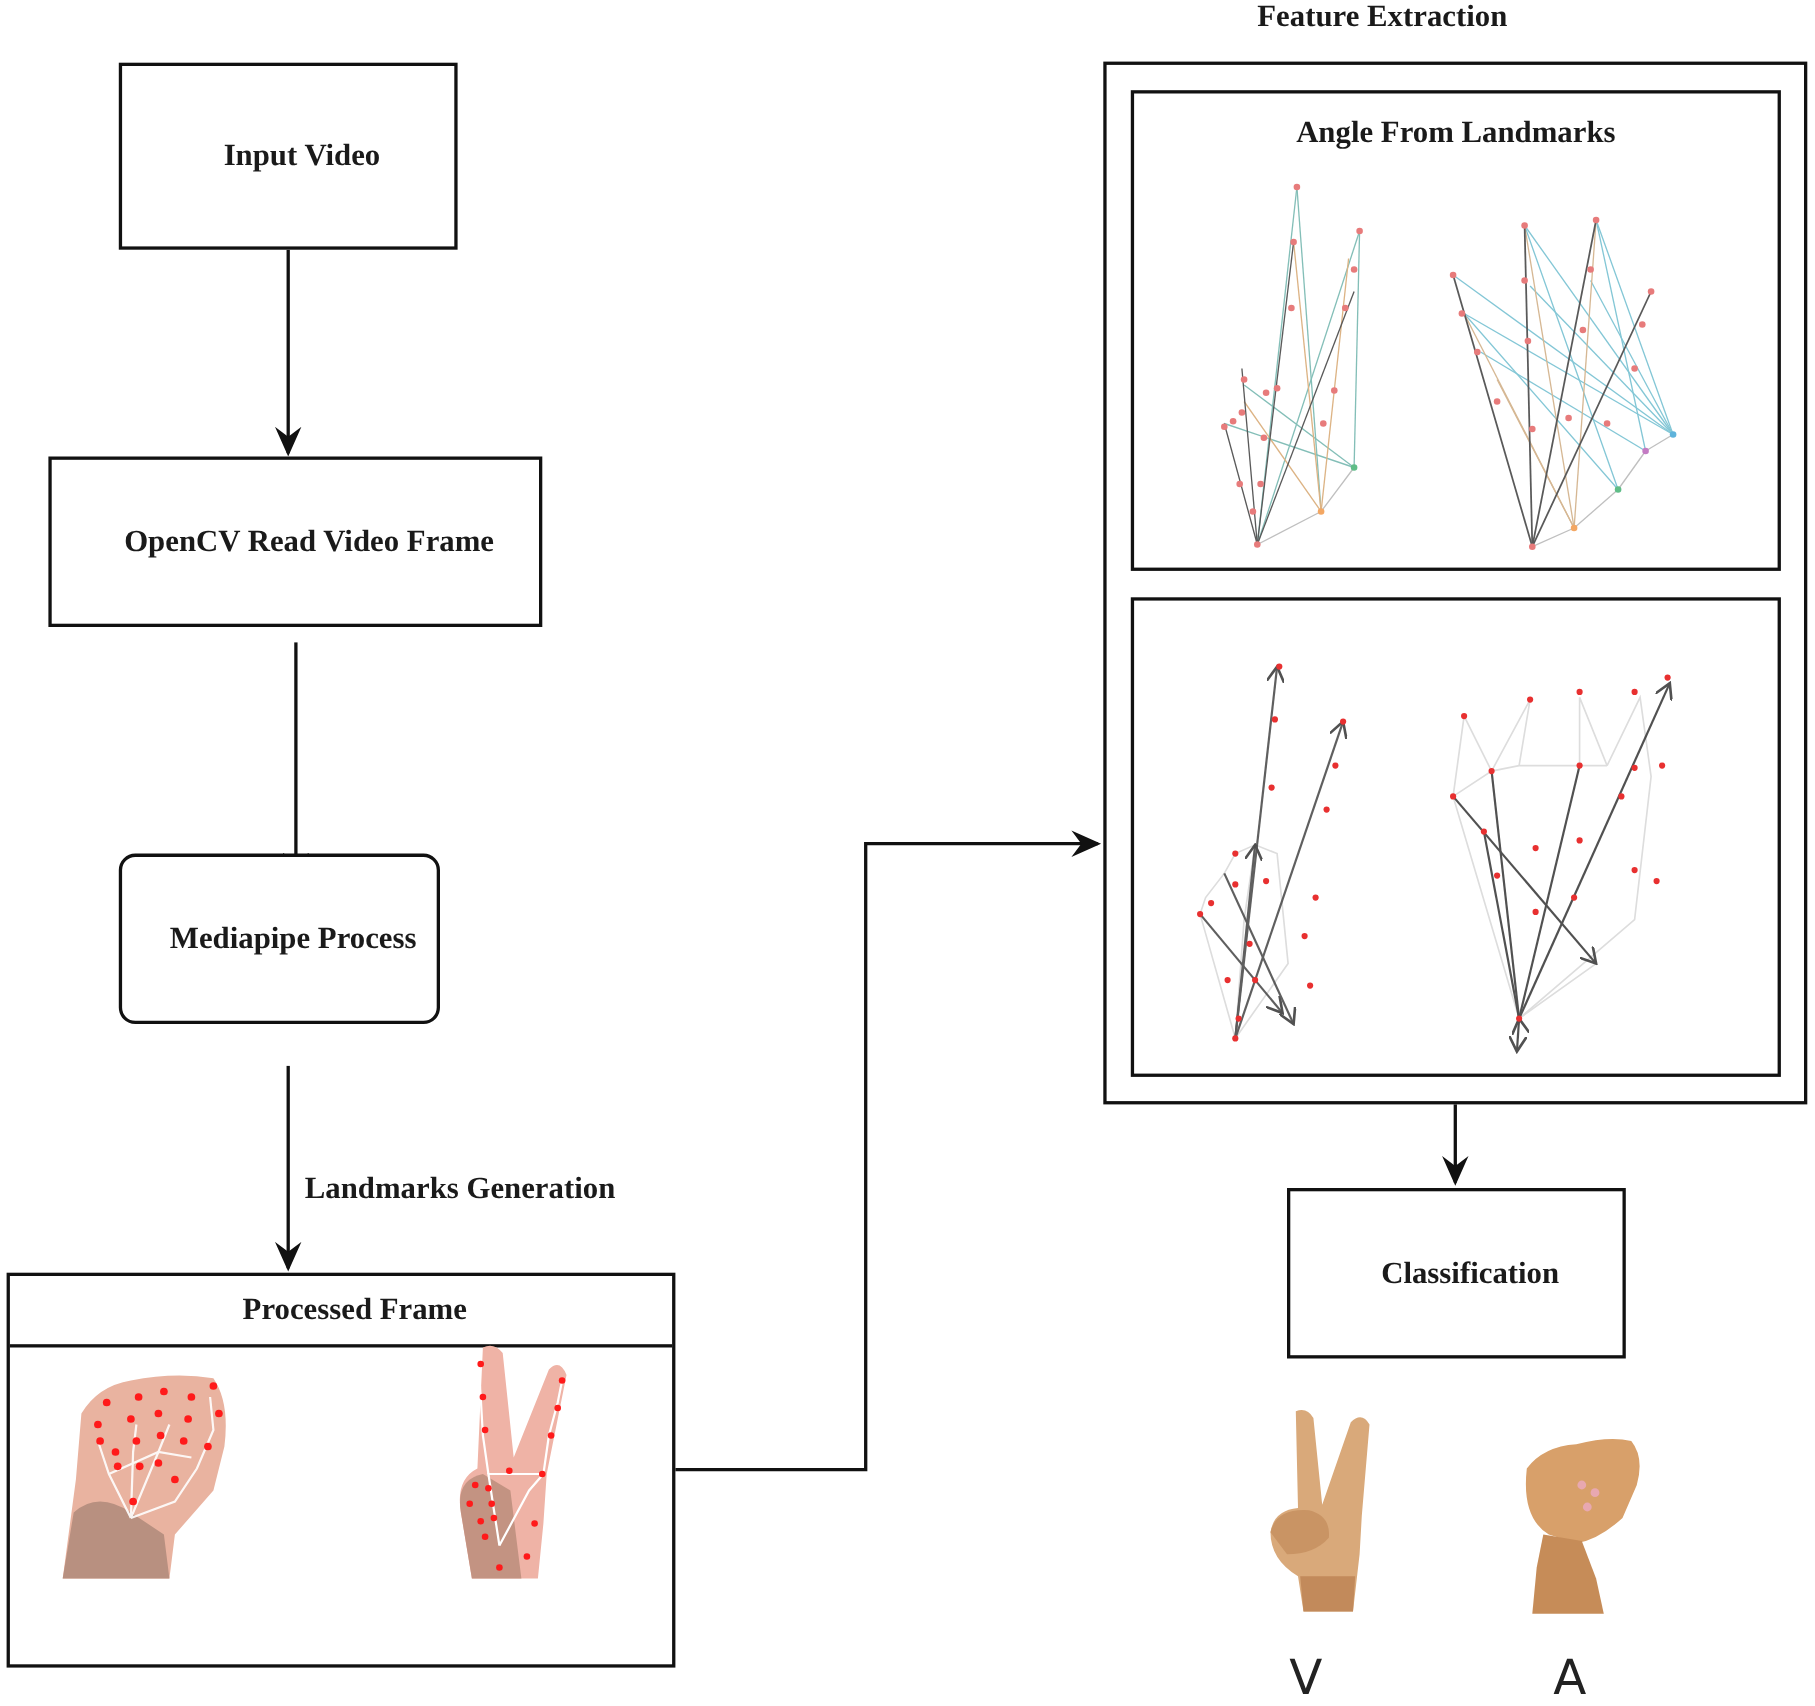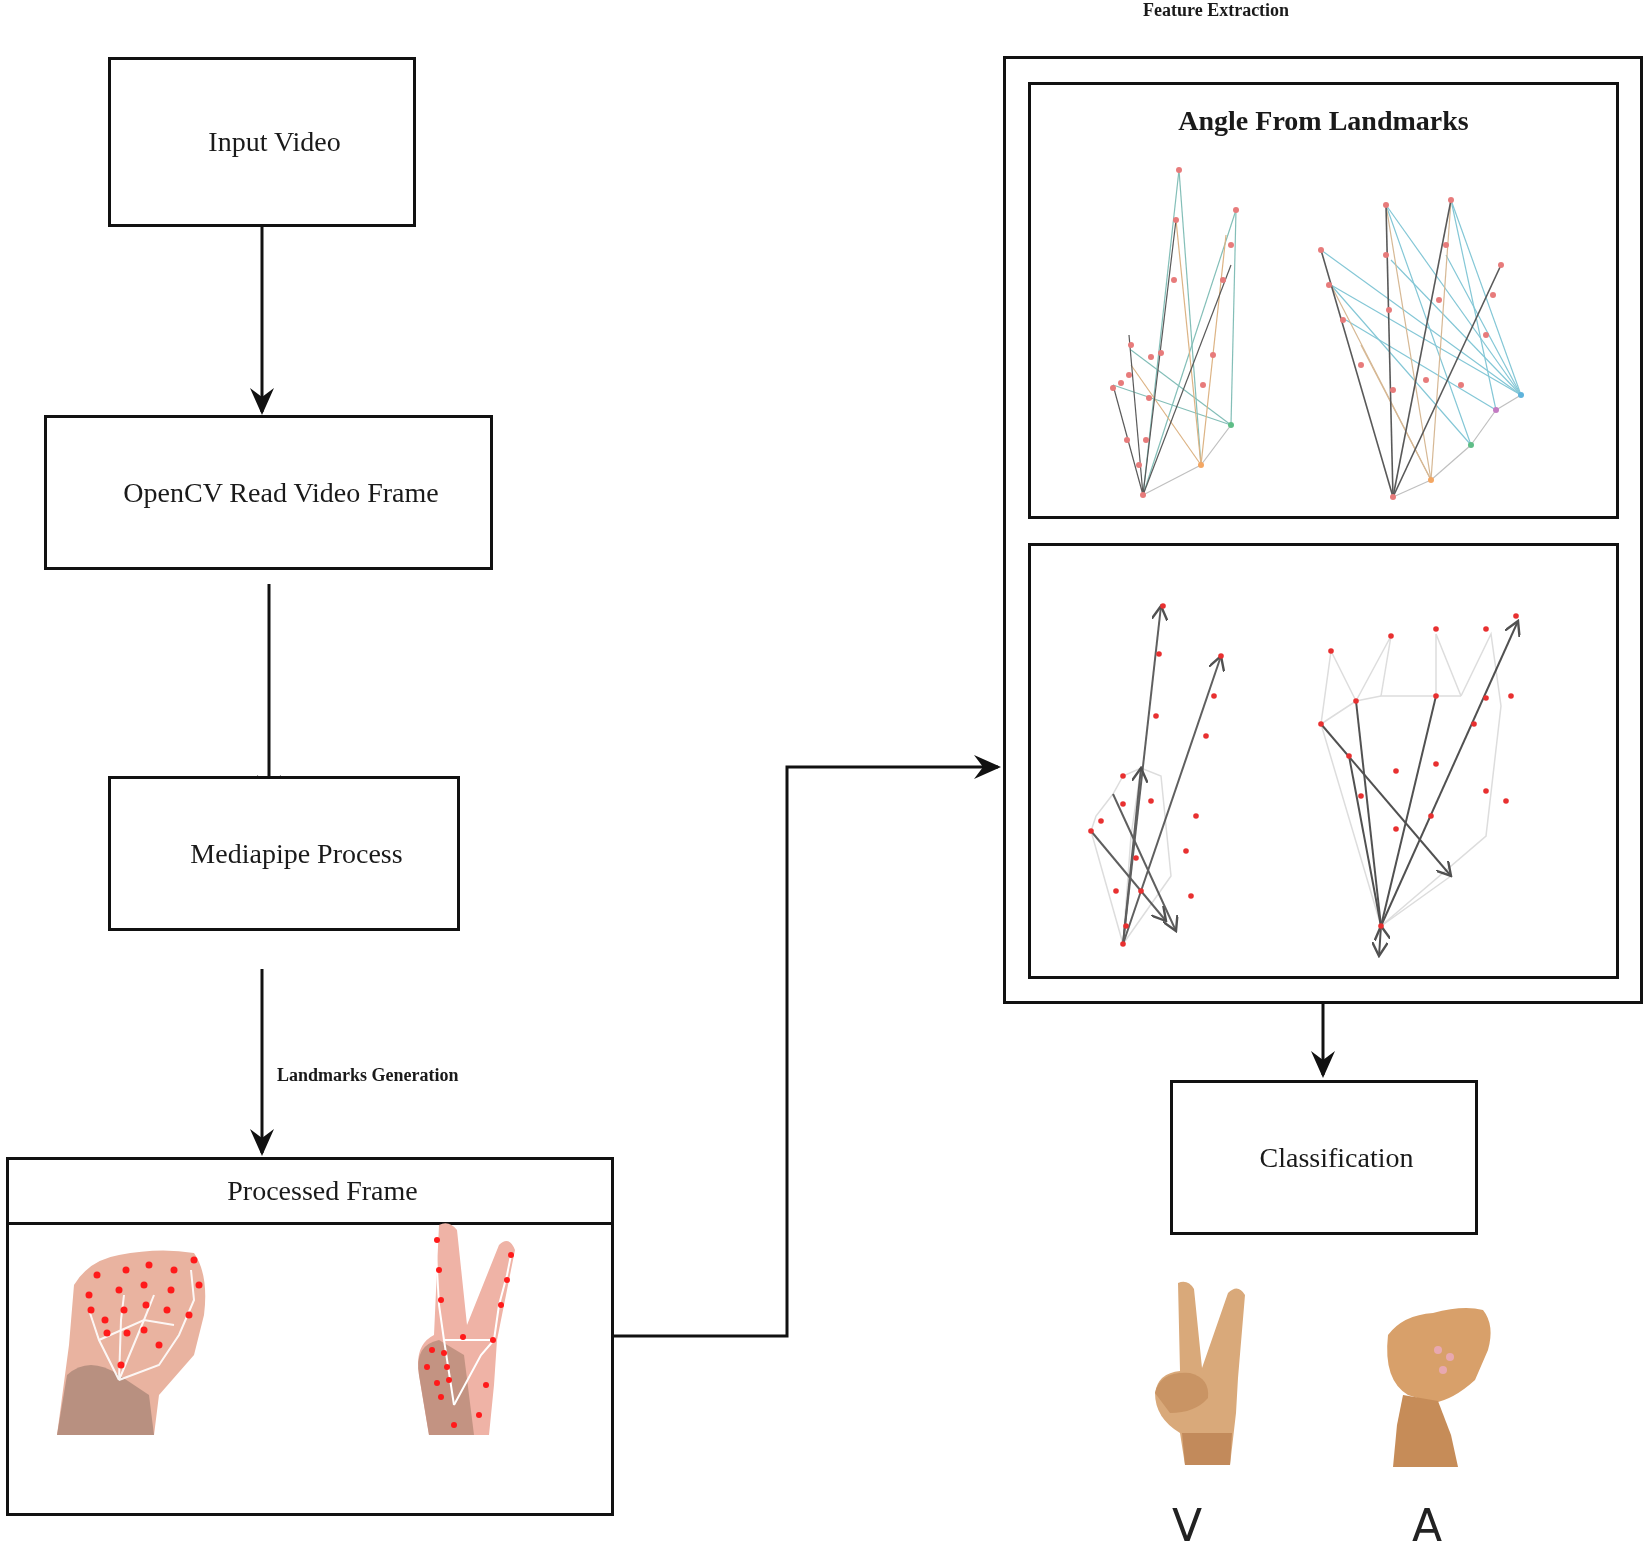--- a/index.html
+++ b/index.html
@@ -1,21 +1,21 @@
 <!DOCTYPE html>
 <html><head>
 <meta charset="utf-8">
 <style>
   html, body { margin: 0; padding: 0; background: #ffffff; }
   body { width: 1650px; height: 1551px; position: relative; overflow: hidden;
          font-family: "Liberation Serif", "DejaVu Serif", serif; color: #1a1a1a; }
   .box { position: absolute; border: 3px solid #111; box-sizing: border-box; background: #fff; }
-  .label { position: absolute; font-weight: bold; font-size: 18px; text-align: center; white-space: nowrap; }
+  .label { position: absolute; font-weight: bold; font-size: 28px; text-align: center; white-space: nowrap; }
   .center-label { position: absolute; left: 0; right: 0; top: 50%; transform: translateY(-50%);
-                  text-align: center; font-weight: normal; font-size: 28px; white-space: nowrap; padding-left: 25px; }
+                  text-align: center; font-weight: bold; font-size: 28px; white-space: nowrap; padding-left: 25px; }
   svg { position: absolute; left: 0; top: 0; overflow: visible; }
   .hdr-title { position: absolute; left: 0; right: 0; text-align: center; font-weight: bold; font-size: 28px; }
   .sign-letter { position: absolute; font-family: "DejaVu Sans", sans-serif; font-size: 44px; color: #222; text-align: center; width: 60px; }
 </style>
 </head>
 <body>
 
 <svg width="1650" height="1551">
   <defs>
     <marker id="arr" markerWidth="10" markerHeight="10" refX="8" refY="5" orient="auto" markerUnits="strokeWidth">
@@ -30,21 +30,21 @@
 </svg>
 
 <div class="box" style="left:108px; top:57px; width:308px; height:170px;">
   <div class="center-label">Input Video</div>
 </div>
 
 <div class="box" style="left:44px; top:415px; width:449px; height:155px;">
   <div class="center-label">OpenCV Read Video Frame</div>
 </div>
 
-<div class="box" style="left:108px; top:776px; width:352px; height:155px;">
+<div class="box" style="left:108px; top:776px; width:292px; height:155px;border-radius:15px;">
   <div class="center-label">Mediapipe Process</div>
 </div>
 
 <div class="label" style="left:277px; top:1065px; text-align:left;">Landmarks Generation</div>
 
 <div class="box" style="left:6px; top:1157px; width:608px; height:359px;">
   <div style="position:absolute; left:0; right:0; top:0; height:62px; border-bottom:3px solid #111;">
     <div class="center-label">Processed Frame</div>
   </div>
   <svg width="560" height="290" style="top:65px;">

